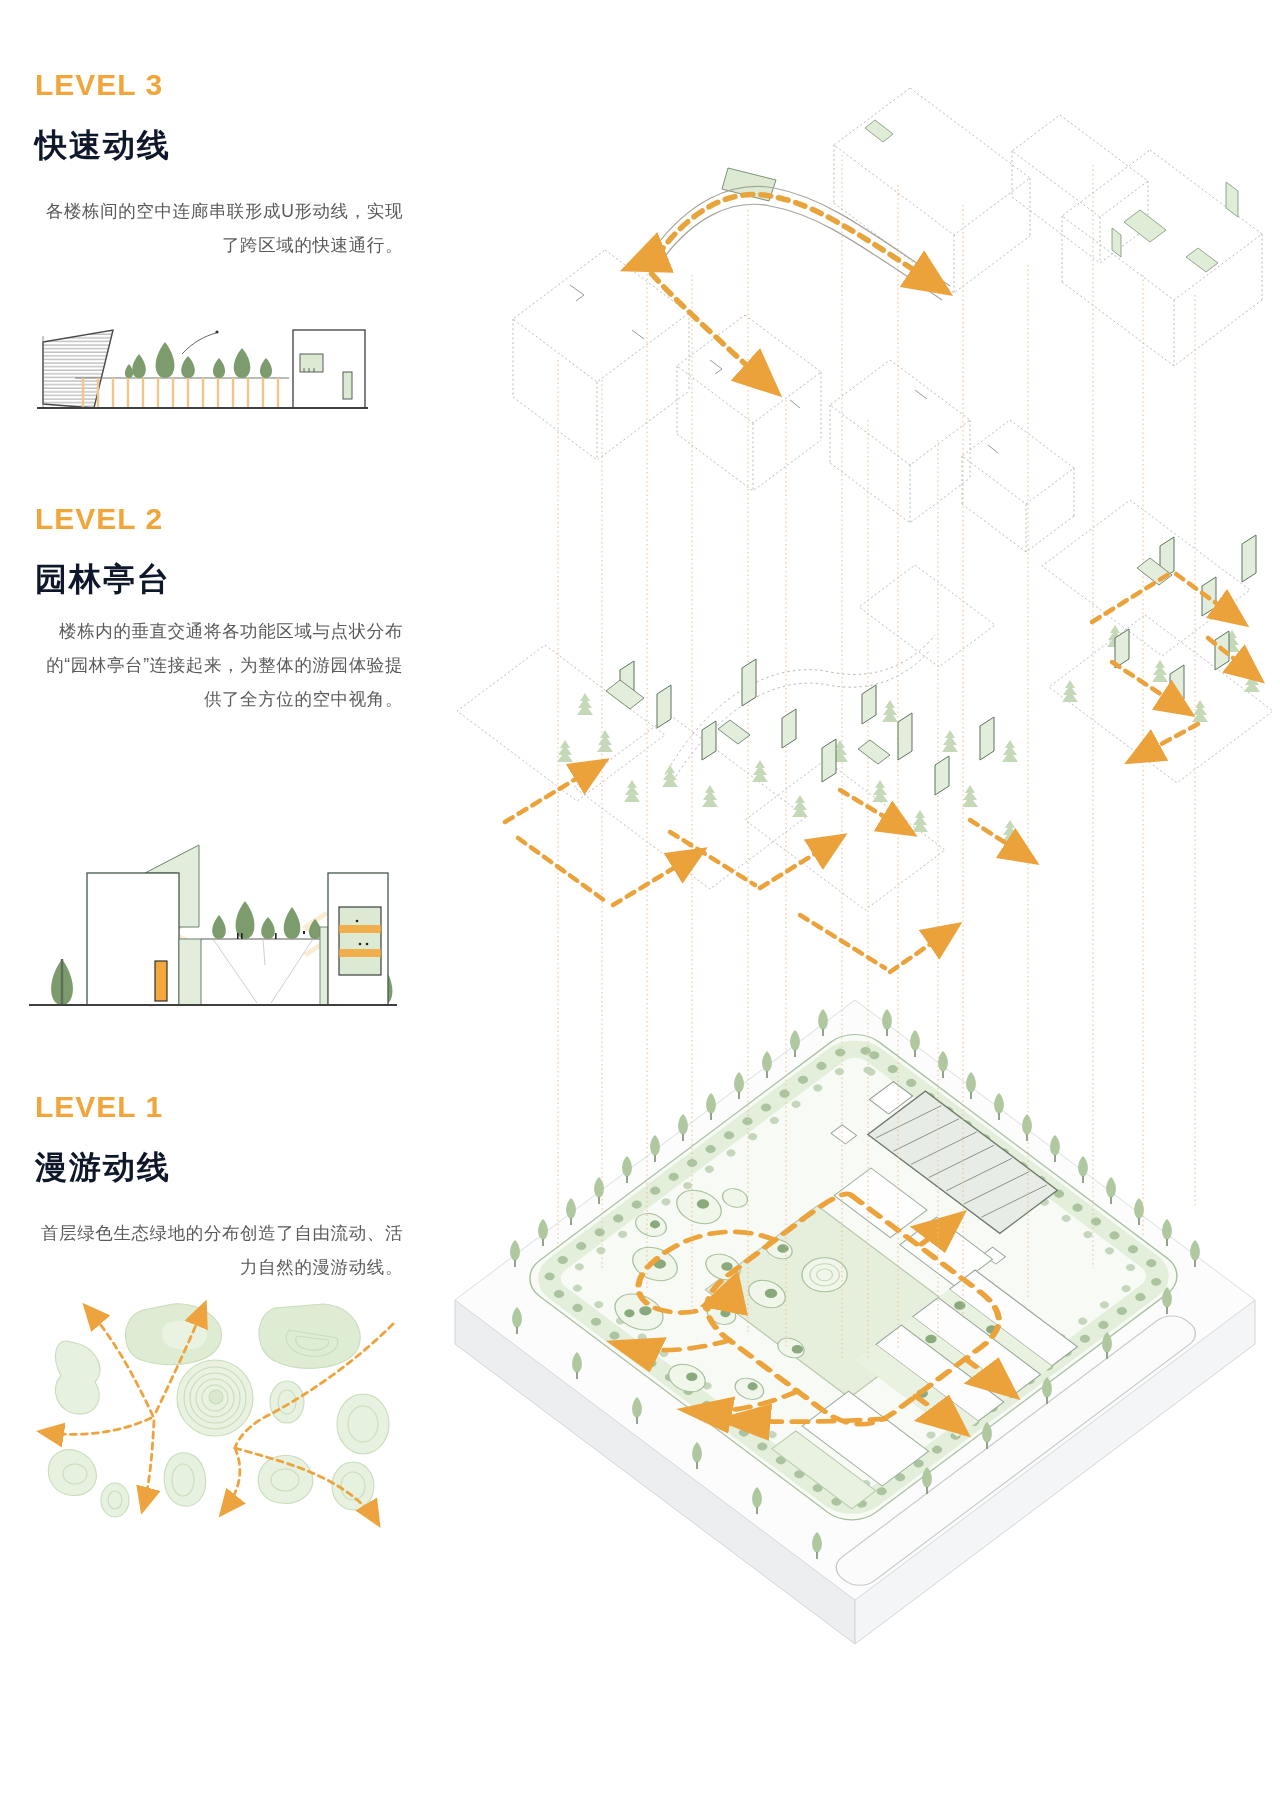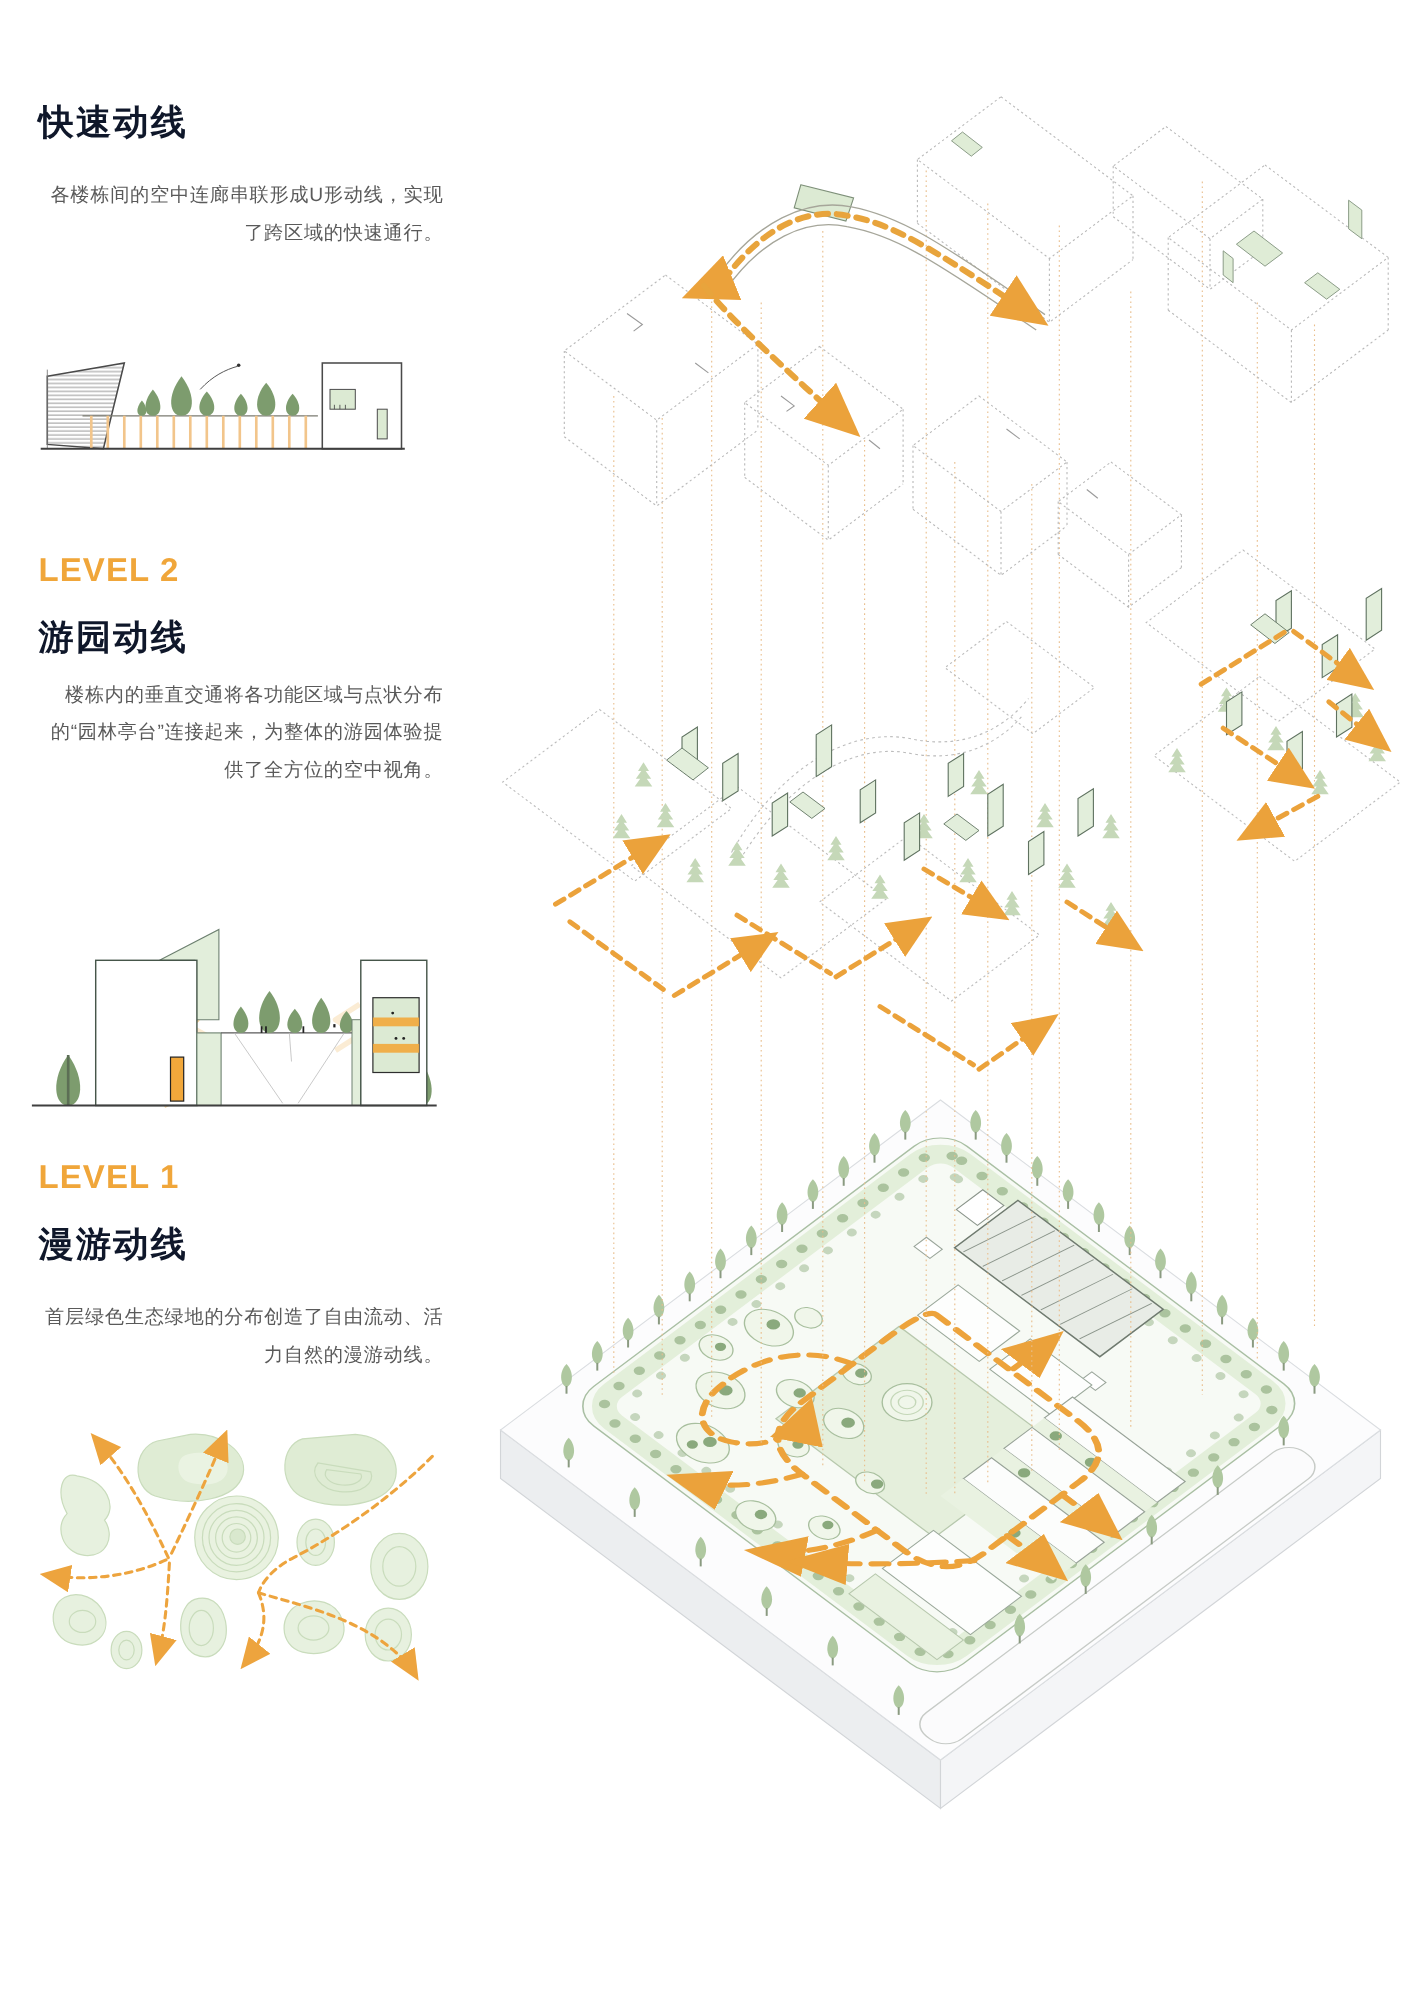--- a/index.html
+++ b/index.html
@@ -15,20 +15,21 @@
   svg{display:block;}
 </style>
 </head>
 <body>
 
 <div class="page">
 
   <div class="left-col">
 
     <div class="sec" style="top:68px">
+      <h1 class="lvl">LEVEL 3</h1>
       <h2 class="ttl" style="margin-top:22px">快速动线</h2>
       <p class="body-txt" style="margin-top:26px">各楼栋间的空中连廊串联形成U形动线，实现了跨区域的快速通行。</p>
     </div>
     <div class="dia" style="top:326px">
       <svg width="335" height="88" viewBox="0 0 335 88">
         <defs>
           <pattern id="hat" width="6" height="3.6" patternUnits="userSpaceOnUse">
             <line x1="0" y1="1" x2="6" y2="1" stroke="#8a8a8a" stroke-width="0.8"></line>
           </pattern>
         </defs>
@@ -73,21 +74,21 @@
           <line x1="274" y1="42" x2="274" y2="46" stroke="#4a4a4a" stroke-width="0.8"></line>
           <line x1="279" y1="42" x2="279" y2="46" stroke="#4a4a4a" stroke-width="0.8"></line>
           <rect x="308" y="46" width="9" height="27" fill="#DCEAD3" stroke="#4a4a4a" stroke-width="0.9"></rect>
         </g>
         <line x1="2" y1="82" x2="333" y2="82" stroke="#3f3f3f" stroke-width="1.8"></line>
       </svg>
     </div>
 
     <div class="sec" style="top:502px">
       <h1 class="lvl">LEVEL 2</h1>
-      <h2 class="ttl" style="margin-top:22px">游园动线</h2>
+      <h2 class="ttl" style="margin-top:22px">园林亭台</h2>
       <p class="body-txt" style="margin-top:12px">楼栋内的垂直交通将各功能区域与点状分布的“园林亭台”连接起来，为整体的游园体验提供了全方位的空中视角。</p>
     </div>
     <div class="dia" style="top:843px;left:-8px">
       <svg width="372" height="172" viewBox="0 0 372 172">
         <g stroke="#F8D9A9" stroke-width="5" fill="none" stroke-linejoin="round">
           <path d="M152,52 L122,68 L152,84 L122,100 L152,116 L122,132 L152,148 L122,162"></path>
           <path d="M160,70 L134,84 L160,98 L134,112 L160,126" opacity="0.55"></path>
           <path d="M344,36 L312,54 L344,72 L312,90 L344,108 L312,126 L344,144 L312,160"></path>
           <path d="M300,70 L278,84 L300,98 L278,112" opacity="0.5"></path>
         </g>
@@ -126,21 +127,21 @@
           <rect x="312" y="82" width="42" height="8" fill="#F2A83B" opacity="0.9"></rect>
           <rect x="312" y="106" width="42" height="8" fill="#F2A83B" opacity="0.9"></rect>
           <circle cx="330" cy="78" r="1.3" fill="#222"></circle>
             <circle cx="340" cy="101" r="1.3" fill="#222"></circle>
           <circle cx="333" cy="101" r="1.3" fill="#222"></circle>
         </g>
         <line x1="2" y1="162" x2="370" y2="162" stroke="#3f3f3f" stroke-width="1.8"></line>
       </svg>
     </div>
 
-    <div class="sec" style="top:1054px">
+    <div class="sec" style="top:1090px">
       <h1 class="lvl">LEVEL 1</h1>
       <h2 class="ttl" style="margin-top:22px">漫游动线</h2>
       <p class="body-txt" style="margin-top:26px">首层绿色生态绿地的分布创造了自由流动、活力自然的漫游动线。</p>
     </div>
     <div class="dia" style="top:1296px;left:-12px">
       <svg width="372" height="235" viewBox="0 0 372 235">
         <defs>
           <marker id="arS" markerWidth="10" markerHeight="9" refX="7.5" refY="4.5" orient="auto">
             <path d="M0,0 L10,4.5 L0,9 Z" fill="#EDA43E"></path>
           </marker>

